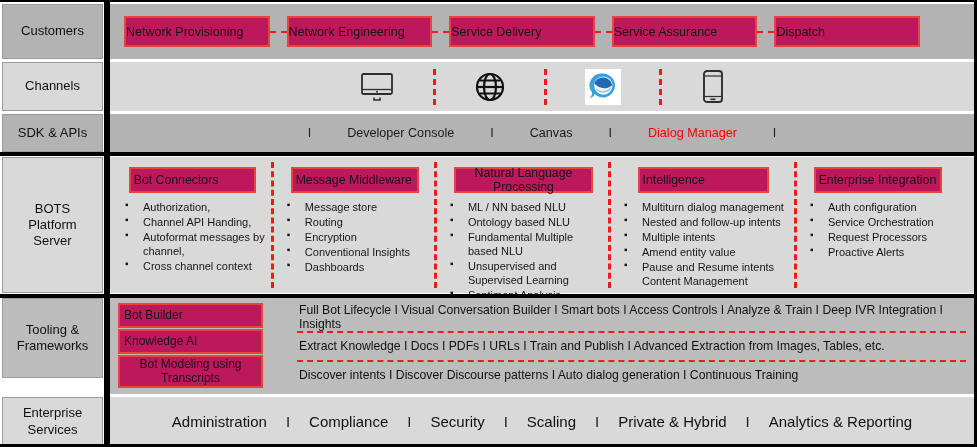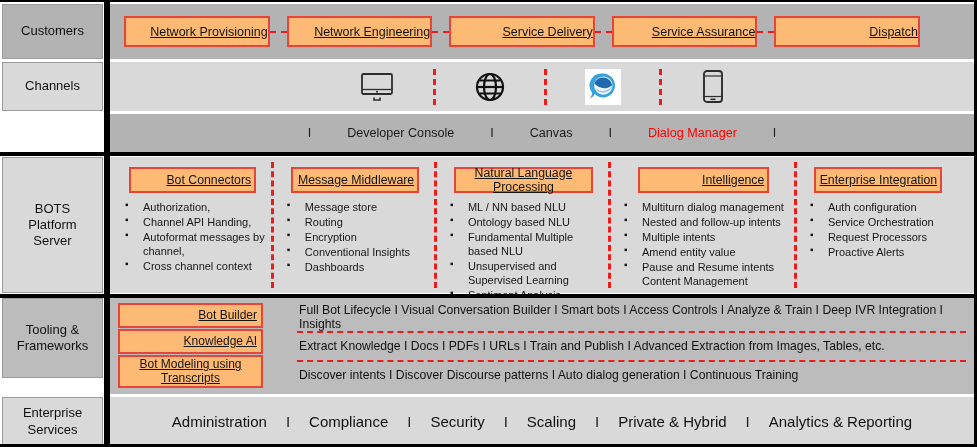--- a/index.html
+++ b/index.html
@@ -17,22 +17,22 @@
   .label-box{
     position:absolute;left:2px;width:101px;box-sizing:border-box;border:1px solid #9b9b9b;
     display:flex;align-items:center;justify-content:center;text-align:center;
     font-size:13px;color:#111;z-index:2;line-height:1.25;
   }
   .label-box.narrow{padding:0 20px;}
   .content{
     position:absolute;left:110px;right:0;display:flex;align-items:center;box-sizing:border-box;z-index:1;
   }
   .pinkbox{
-    background:#fdba74;border:2px solid #e8443a;box-sizing:border-box;
-    display:flex;align-items:center;justify-content:flex-end;text-align:center;color:#141414;text-decoration:underline;
+    background:#be185d;border:2px solid #e8443a;box-sizing:border-box;
+    display:flex;align-items:center;justify-content:flex-start;text-align:center;color:#141414;
   }
   
   .cust-content{padding:0 54px 0 14px;}
   .cust-box{flex:1;height:31px;font-size:12.5px;}
   .conn{width:17px;border-top:2.5px dashed #ec1c1c;height:0;flex:0 0 auto;}
   
   .chan-content{justify-content:center;gap:38px;}
   .vsep{width:0;height:36px;border-left:3px dashed #ec1c1c;}
   .icon{display:flex;align-items:center;justify-content:center;}
   
@@ -125,20 +125,23 @@
     <span class="icon">
       <svg width="26" height="36" viewBox="0 0 26 36">
         <rect x="4" y="2" width="18" height="31" rx="3" fill="none" stroke="#2d2d2d" stroke-width="1.9"></rect>
         <line x1="4.5" y1="7" x2="21.5" y2="7" stroke="#2d2d2d" stroke-width="1.2"></line>
         <line x1="4.5" y1="27.5" x2="21.5" y2="27.5" stroke="#2d2d2d" stroke-width="1.2"></line>
         <line x1="10.5" y1="30.3" x2="15.5" y2="30.3" stroke="#2d2d2d" stroke-width="1.6"></line>
       </svg>
     </span>
   </div>
 
+  <div class="label-box dark" style="top:112px;height:38px">
+    <span>SDK &amp; APIs</span>
+  </div>
   <div class="content dark sdk-content" style="top:112px;height:38px">
     <span class="sep">I</span>
     <span>Developer Console</span>
     <span class="sep">I</span>
     <span>Canvas</span>
     <span class="sep">I</span>
     <span class="hl">Dialog Manager</span>
     <span class="sep">I</span>
   </div>
 

